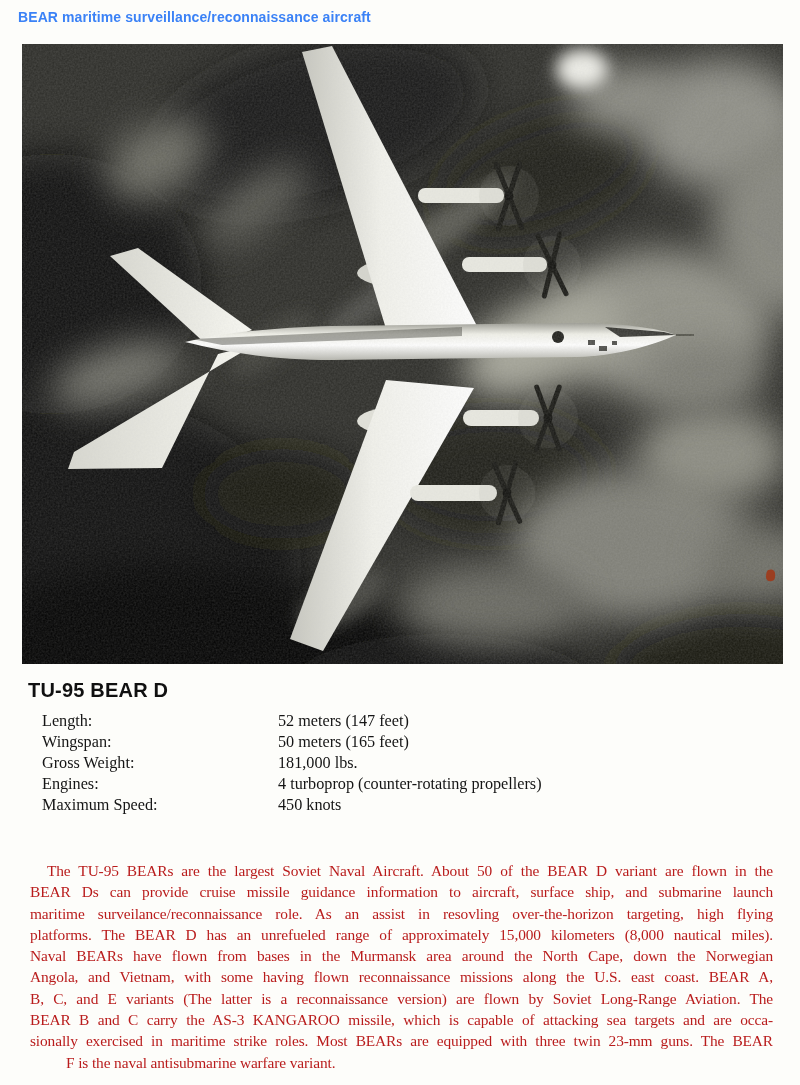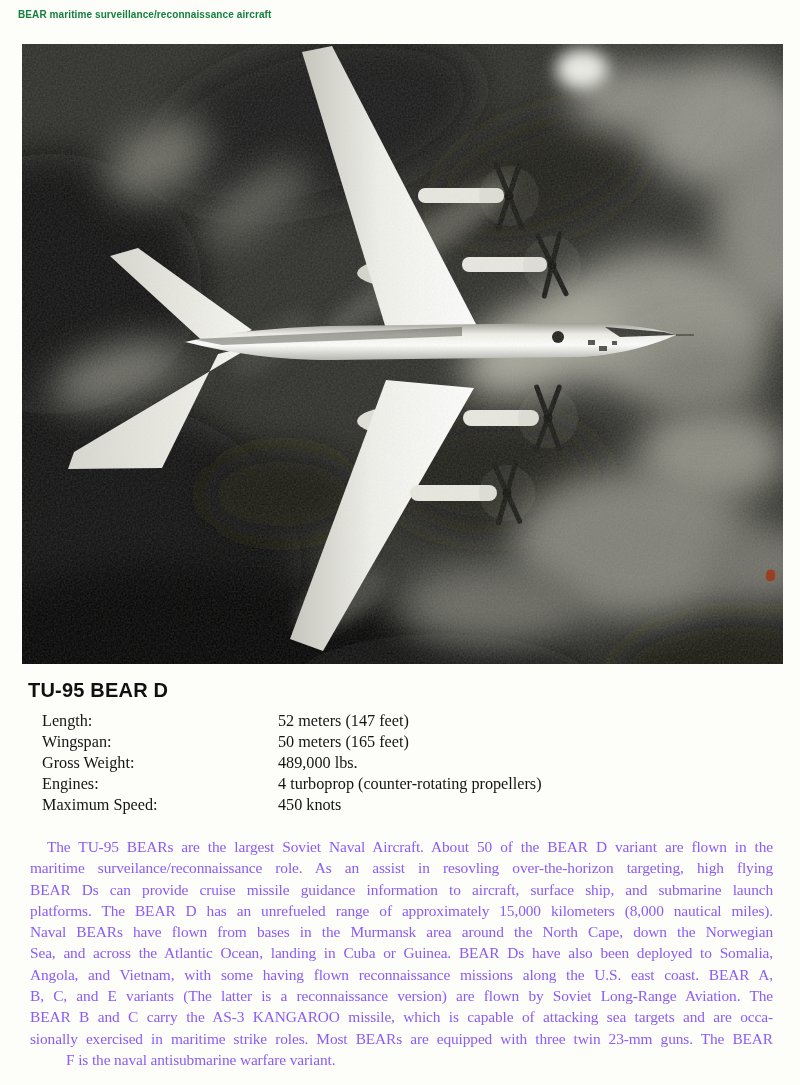--- a/index.html
+++ b/index.html
@@ -4,42 +4,42 @@
 <style>
   html,body{margin:0;padding:0;}
   body{
     width:800px;height:1085px;position:relative;
     background:#FDFDFA;overflow:hidden;
     font-family:"Liberation Serif", serif;color:#161616;
   }
   .page-header{
     position:absolute;left:18px;top:9px;
     font-family:"Liberation Sans", sans-serif;
-    font-weight:bold;font-size:10px;letter-spacing:0.1px;color:#15803d;
+    font-weight:bold;font-size:14px;letter-spacing:0.1px;color:#3b82f6;
   }
   .photo-frame{
     position:absolute;left:22px;top:44px;width:761px;height:620px;
     background:#1c1c1a;overflow:hidden;
   }
   .photo-frame svg{display:block;width:100%;height:100%;}
   .section-title{
     position:absolute;left:28px;top:679px;
     font-family:"Liberation Sans", sans-serif;
     font-weight:bold;font-size:20px;letter-spacing:0.2px;color:#101010;
   }
   .spec-table{
     position:absolute;left:42px;top:711px;width:720px;
     font-size:16.2px;line-height:21px;color:#151515;
   }
   .spec-row{display:flex;height:21px;}
   .spec-label{flex:0 0 236px;}
   .spec-value{flex:1 1 auto;}
   .body-paragraph{
-    position:absolute;left:30px;top:836px;width:743px;
-    font-size:15.4px;line-height:21.3px;letter-spacing:-0.12px;color:#8b5cf6;
+    position:absolute;left:30px;top:860px;width:743px;
+    font-size:15.4px;line-height:21.3px;letter-spacing:-0.12px;color:#b91c1c;
   }
   .body-line{text-align:justify;text-align-last:justify;height:21.3px;overflow:visible;}
   .body-line.first{text-indent:17px;}
   .body-line.last{text-align-last:left;margin-left:36px;}
 </style>
 </head>
 <body>
 
 <div class="page-header">BEAR maritime surveillance/reconnaissance aircraft</div>
 
@@ -176,37 +176,36 @@
     <div class="spec-row">
       <span class="spec-label">Length:</span>
       <span class="spec-value">52 meters (147 feet)</span>
     </div>
     <div class="spec-row">
       <span class="spec-label">Wingspan:</span>
       <span class="spec-value">50 meters (165 feet)</span>
     </div>
     <div class="spec-row">
       <span class="spec-label">Gross Weight:</span>
-      <span class="spec-value">489,000 lbs.</span>
+      <span class="spec-value">181,000 lbs.</span>
     </div>
     <div class="spec-row">
       <span class="spec-label">Engines:</span>
       <span class="spec-value">4 turboprop (counter-rotating propellers)</span>
     </div>
     <div class="spec-row">
       <span class="spec-label">Maximum Speed:</span>
       <span class="spec-value">450 knots</span>
     </div>
   </div>
 
 <div class="body-paragraph">
     <div class="body-line first">The TU-95 BEARs are the largest Soviet Naval Aircraft. About 50 of the BEAR D variant are flown in the</div>
+    <div class="body-line">BEAR Ds can provide cruise missile guidance information to aircraft, surface ship, and submarine launch</div>
     <div class="body-line">maritime surveilance/reconnaissance role. As an assist in resovling over-the-horizon targeting, high flying</div>
-    <div class="body-line">BEAR Ds can provide cruise missile guidance information to aircraft, surface ship, and submarine launch</div>
     <div class="body-line">platforms. The BEAR D has an unrefueled range of approximately 15,000 kilometers (8,000 nautical miles).</div>
     <div class="body-line">Naval BEARs have flown from bases in the Murmansk area around the North Cape, down the Norwegian</div>
-    <div class="body-line">Sea, and across the Atlantic Ocean, landing in Cuba or Guinea. BEAR Ds have also been deployed to Somalia,</div>
     <div class="body-line">Angola, and Vietnam, with some having flown reconnaissance missions along the U.S. east coast. BEAR A,</div>
     <div class="body-line">B, C, and E variants (The latter is a reconnaissance version) are flown by Soviet Long-Range Aviation. The</div>
     <div class="body-line">BEAR B and C carry the AS-3 KANGAROO missile, which is capable of attacking sea targets and are occa-</div>
     <div class="body-line">sionally exercised in maritime strike roles. Most BEARs are equipped with three twin 23-mm guns. The BEAR</div>
     <div class="body-line last">F is the naval antisubmarine warfare variant.</div>
   </div>
 
 </body></html>

